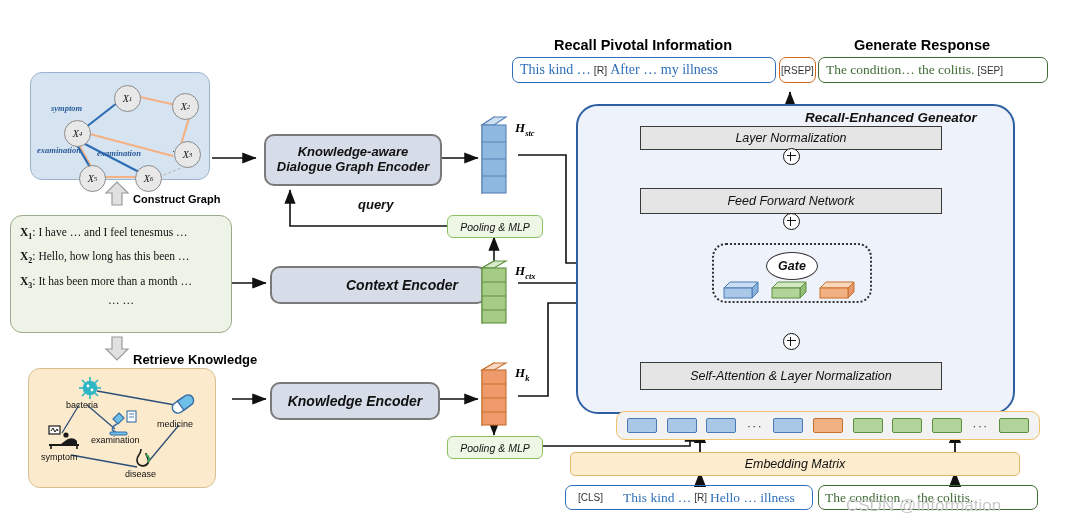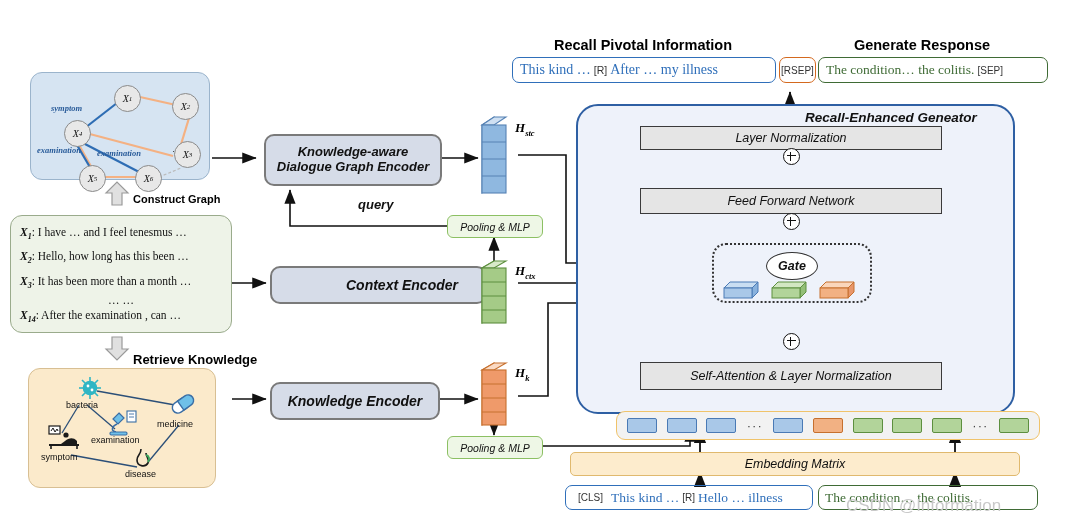--- a/index.html
+++ b/index.html
@@ -24,21 +24,21 @@
   .node{position:absolute;width:25px;height:25px;border-radius:50%;
         background:#e8e8e8;border:1.4px solid #8a8a8a;
         display:flex;align-items:center;justify-content:center;
         font-family:"Liberation Serif",serif;font-style:italic;font-size:10px;
         color:#111;z-index:3;}
   .node sub{font-size:7px;}
   .elabel{position:absolute;font-family:"Liberation Serif",serif;font-style:italic;
         font-weight:bold;font-size:8.5px;color:#2a5c9a;z-index:4;white-space:nowrap;}
   .ctx-line{font-family:"Liberation Serif",serif;font-size:11.5px;color:#111;
         white-space:nowrap;}
-  .ctx-line b{font-style:italic;}
+  .ctx-line b{}
   .kn-label{position:absolute;font-size:9px;color:#111;white-space:nowrap;z-index:3;}
   .kn-icon{position:absolute;z-index:3;}
   
   .tensor{position:absolute;}
   .tname{position:absolute;font-family:"Liberation Serif",serif;font-style:italic;
         font-weight:bold;font-size:13px;color:#000;}
   .tname sub{font-size:8.5px;}
   
   .pool{background:#eef7e6;border:1.4px solid #8cc063;border-radius:6px;
         display:flex;align-items:center;justify-content:center;
@@ -190,23 +190,20 @@
   <div class="ctx-line" style="margin:3px 0 9px;">
     <b>X<sub style="font-size:8px;">1</sub></b><span>: I have … and I feel tenesmus …</span>
   </div>
   <div class="ctx-line" style="margin:0 0 9px;">
     <b>X<sub style="font-size:8px;">2</sub></b><span>: Hello, how long has this been …</span>
   </div>
   <div class="ctx-line" style="margin:0 0 4px;">
     <b>X<sub style="font-size:8px;">3</sub></b><span>: It has been more than a month …</span>
   </div>
   <div class="ctx-line" style="text-align:center;margin:0 0 3px;">… …</div>
-  <div class="ctx-line">
-    <b>X<sub style="font-size:8px;">14</sub></b><span>: After the examination , can …</span>
-  </div>
 </div>
 
 <div class="abs roundbox" id="kn-panel" style="left:28px;top:368px;width:188px;height:120px;">
   <svg width="188" height="120">
     <line x1="68" y1="22" x2="146" y2="36" stroke="#2b4f78" stroke-width="1.3"></line>
     <line x1="50" y1="36" x2="33" y2="64" stroke="#2b4f78" stroke-width="1.3"></line>
     <line x1="58" y1="36" x2="86" y2="60" stroke="#2b4f78" stroke-width="1.3"></line>
     <line x1="42" y1="86" x2="108" y2="98" stroke="#2b4f78" stroke-width="1.3"></line>
     <line x1="150" y1="56" x2="120" y2="92" stroke="#2b4f78" stroke-width="1.3"></line>
   </svg>
@@ -369,21 +366,21 @@
   <span class="tok green"></span>
   <span class="tok green"></span>
   <span class="tok green"></span>
   <span class="dots">···</span>
   <span class="tok green"></span>
 </div>
 
 <div class="abs" id="embmat" style="left:570px;top:452px;width:448px;height:22px;">Embedding Matrix</div>
 
 <div class="abs sentbox serif" style="left:565px;top:485px;width:248px;height:25px;border:1.8px solid #2f6fba;padding:0 6px;">
-  <span style="color:#333;font-size:10px;font-family:'Liberation Sans',sans-serif;margin-right:8px;padding-left:6px;">[CLS]</span>
+  <span style="color:#333;font-size:10px;font-family:'Liberation Sans',sans-serif;margin-right:20px;padding-left:6px;">[CLS]</span>
   <span style="color:#2f6fba;font-size:13.5px;">This kind …</span>
   <span style="color:#333;font-size:10px;font-family:'Liberation Sans',sans-serif;margin:0 3px;">[R]</span>
   <span style="color:#2f6fba;font-size:13.5px;">Hello … illness</span>
 </div>
 <div class="abs sentbox serif" style="left:818px;top:485px;width:220px;height:25px;border:1.8px solid #3f6b35;padding:0 6px;">
   <span style="color:#3f6b35;font-size:13.5px;">The condition…  the colitis.</span>
 </div>
 
 <div class="abs" id="watermark" style="left:846px;top:496px;">CSDN @Information</div>
 

